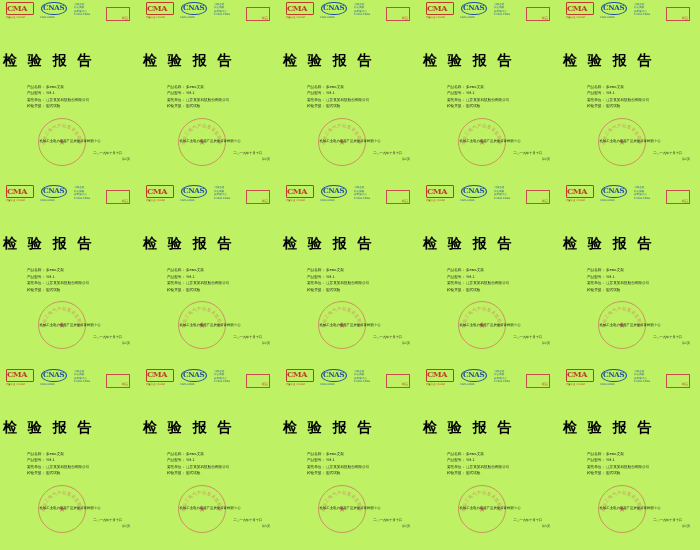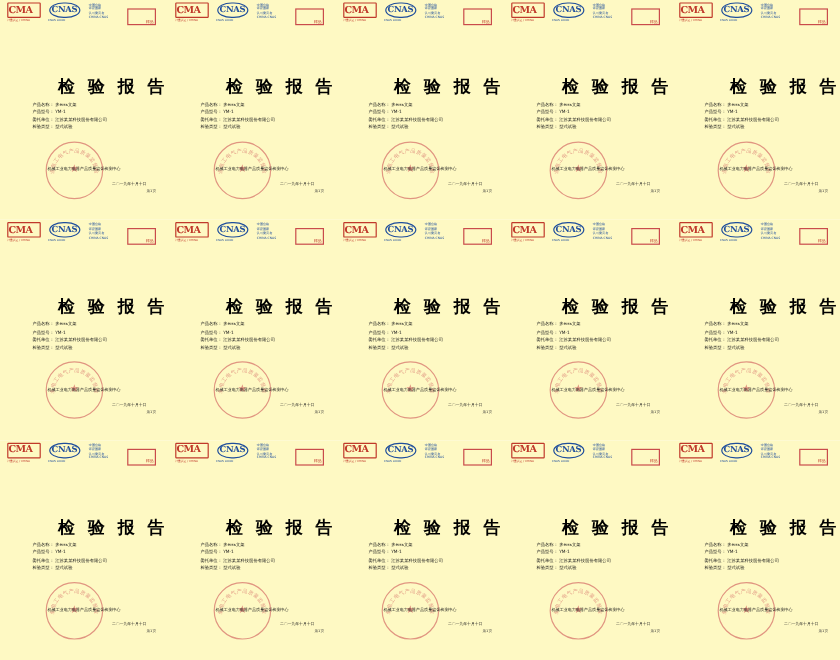--- a/index.html
+++ b/index.html
@@ -22,21 +22,21 @@
     grid-template-columns: repeat(5, 140px);
     grid-auto-rows: 183.4px;
     background: #ffffff;
   }
 
   .cert {
     position: relative;
     width: 140px;
     height: 183.4px;
     overflow: hidden;
-    background: #fef9c3;
+    background: #bef264;
     box-sizing: border-box;
   }
 
   
   .logo-row {
     position: absolute;
     top: 2px;
     left: 6px;
     right: 6px;
     height: 22px;
@@ -151,24 +151,24 @@
     right: 1px;
     bottom: 0.5px;
     font-size: 3.2px;
     line-height: 4px;
     color: #c0392b;
   }
 
   
   .title {
     position: absolute;
-    top: 64px;
+    top: 52px;
     left: 0;
     right: 0;
-    text-align: right;
+    text-align: left;
     font-family: "DejaVu Serif", "Liberation Serif", serif;
     font-weight: 700;
     font-size: 14px;
     letter-spacing: 3px;
     color: #000000;
     text-indent: 3px;
   }
 
   
   .fields {

